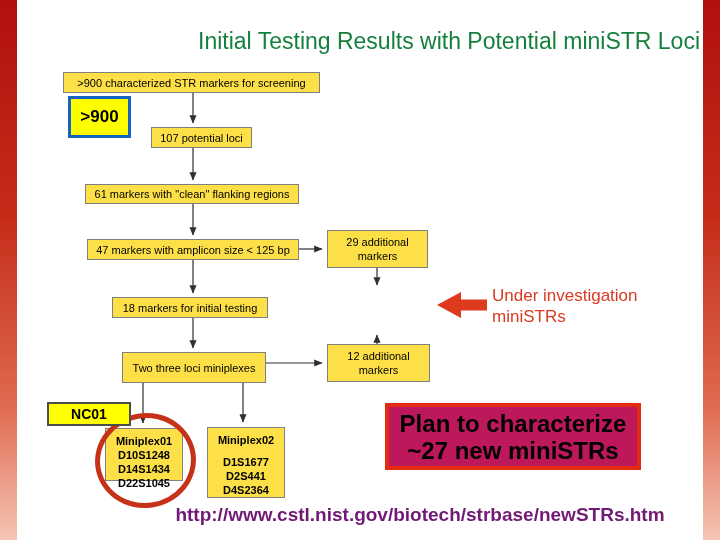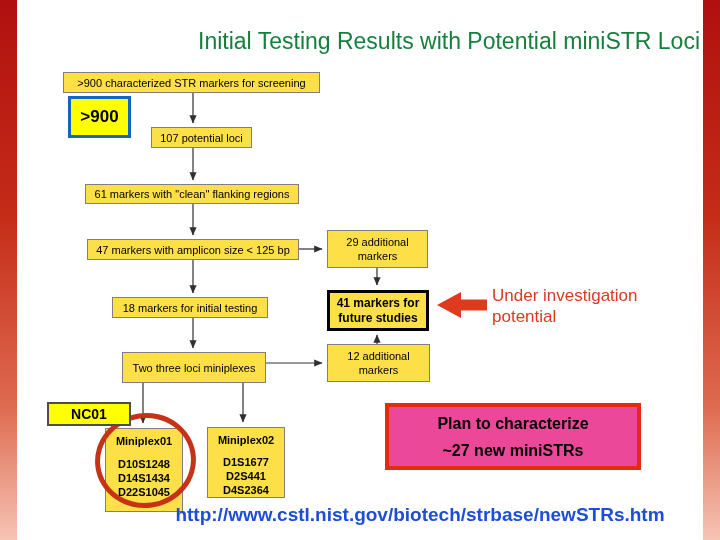--- a/index.html
+++ b/index.html
@@ -69,29 +69,27 @@
 
   <div class="fbox" style="left:85px;top:184px;width:214px;height:20px;">61 markers with "clean" flanking regions</div>
 
   <div class="fbox" style="left:87px;top:239px;width:212px;height:21px;">47 markers with amplicon size &lt; 125 bp</div>
 
   <div class="fbox multiline" style="left:327px;top:230px;width:101px;height:38px;">29 additional
 markers</div>
 
   <div class="fbox" style="left:112px;top:297px;width:156px;height:21px;">18 markers for initial testing</div>
 
-  <div class="fbox multiline bold" style="left:327px;top:290px;width:102px;height:41px;border:3px solid #000;font-size:12px;line-height:15px;">41 markers for
-future studies</div>
 
   <div class="fbox multiline" style="left:327px;top:344px;width:103px;height:38px;">12 additional
 markers</div>
 
   <div class="fbox" style="left:122px;top:352px;width:144px;height:31px;">Two three loci miniplexes</div>
 
-  <div class="fbox mini" style="left:105px;top:428px;width:78px;height:84px;">
+  <div class="fbox mini" style="left:105px;top:428px;width:78px;height:53px;">
     <div>Miniplex01</div>
     <div class="gap"></div>
     <div class="multiline">D10S1248
 D14S1434
 D22S1045</div>
   </div>
 
   <div class="fbox mini" style="left:207px;top:427px;width:78px;height:71px;">
     <div>Miniplex02</div>
     <div class="gap"></div>
@@ -103,20 +101,20 @@
   <div class="ellipse"></div>
 
   <div class="callout" style="left:47px;top:402px;width:84px;height:24px;background:#ffff00;border:2px solid #4d4d4d;font-size:14px;">NC01</div>
 
 
   <svg class="connectors" width="720" height="540" viewBox="0 0 720 540">
     <polygon points="437,305 461,292 461,299.5 487,299.5 487,310.5 461,310.5 461,318" fill="#dd3a1e"></polygon>
   </svg>
 
   <div class="under" style="color:#d93a20;">Under investigation
-potential</div>
+miniSTRs</div>
 
-  <div class="callout multiline" style="left:385px;top:403px;width:256px;height:67px;background:#ec4899;border:4px solid #e32b12;font-size:16px;line-height:27px;">Plan to characterize
+  <div class="callout multiline" style="left:385px;top:403px;width:256px;height:67px;background:#be185d;border:4px solid #e32b12;font-size:24px;line-height:27px;">Plan to characterize
 ~27 new miniSTRs</div>
 
-  <a class="url" href="#" style="color:#1d4ed8;">http://www.cstl.nist.gov/biotech/strbase/newSTRs.htm</a>
+  <a class="url" href="#" style="color:#701a75;">http://www.cstl.nist.gov/biotech/strbase/newSTRs.htm</a>
 
 </div>
 
 </body></html>

